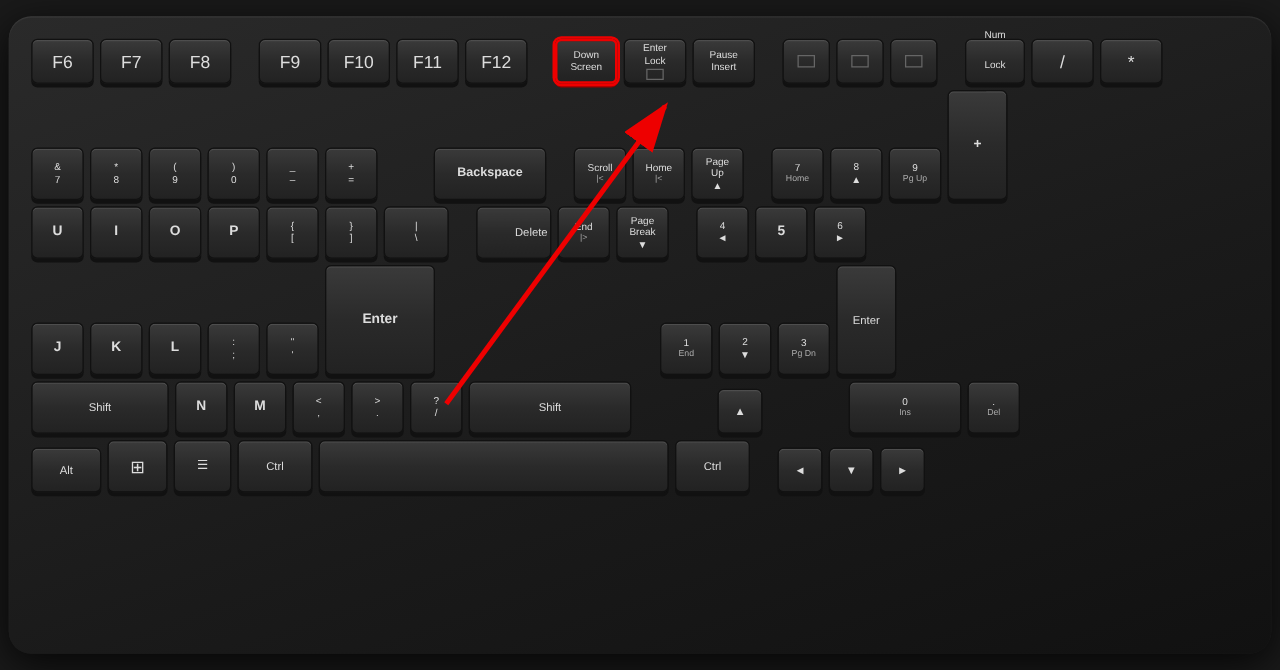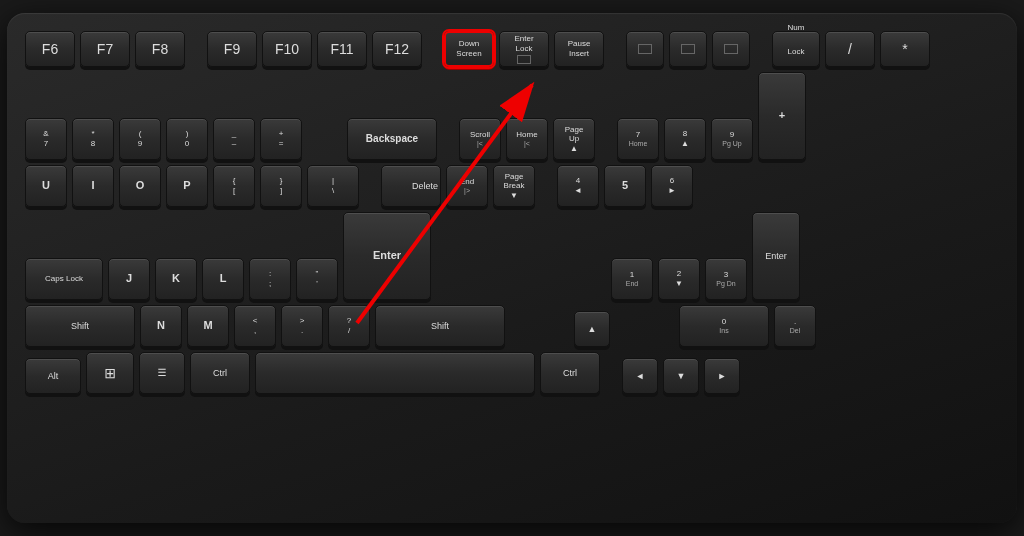--- a/index.html
+++ b/index.html
@@ -285,23 +285,20 @@
     <div class="key">
         <span class="main-label">5</span>
       </div>
     <div class="key">
       <span class="top-label">6</span>
       <span style="font-size:8px;">►</span>
     </div>
   </div>
 
   <div class="key-row">
-    <div class="key key-caps">
-        <span style="font-size:8px;">Caps Lock</span>
-      </div>
     <div class="key">
         <span class="main-label">J</span>
       </div>
     <div class="key">
         <span class="main-label">K</span>
       </div>
     <div class="key">
         <span class="main-label">L</span>
       </div>
     <div class="key">

